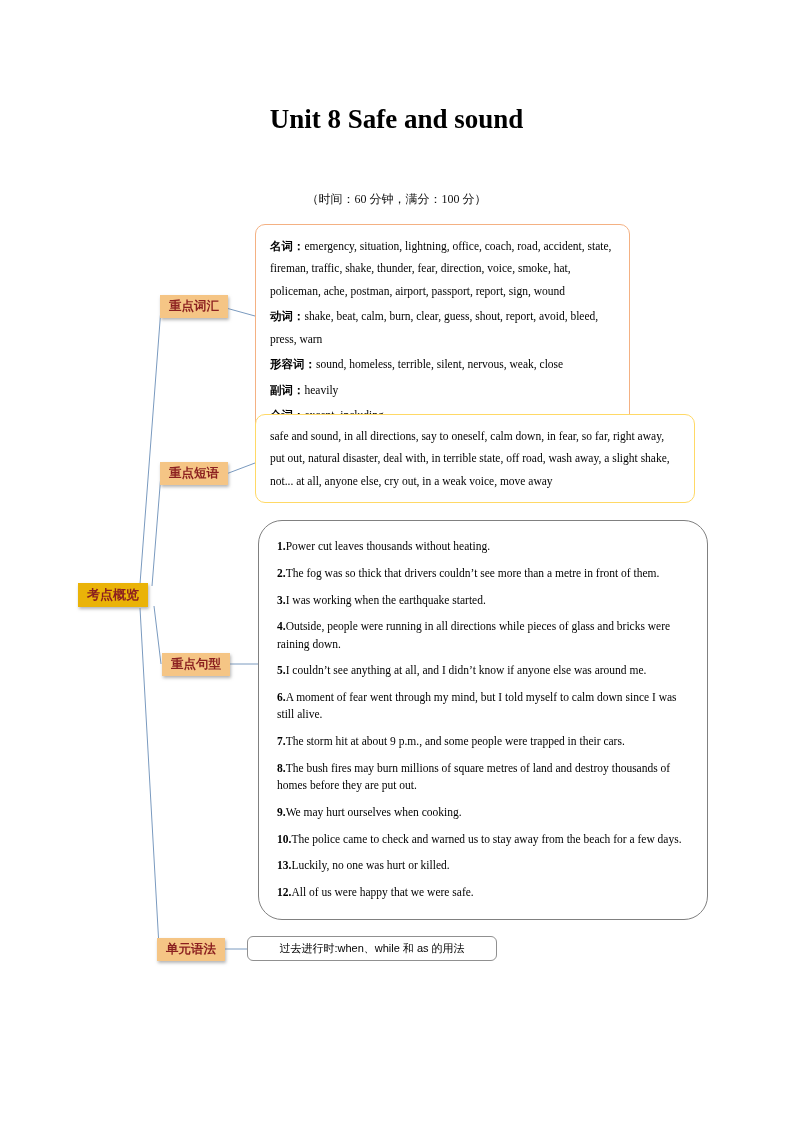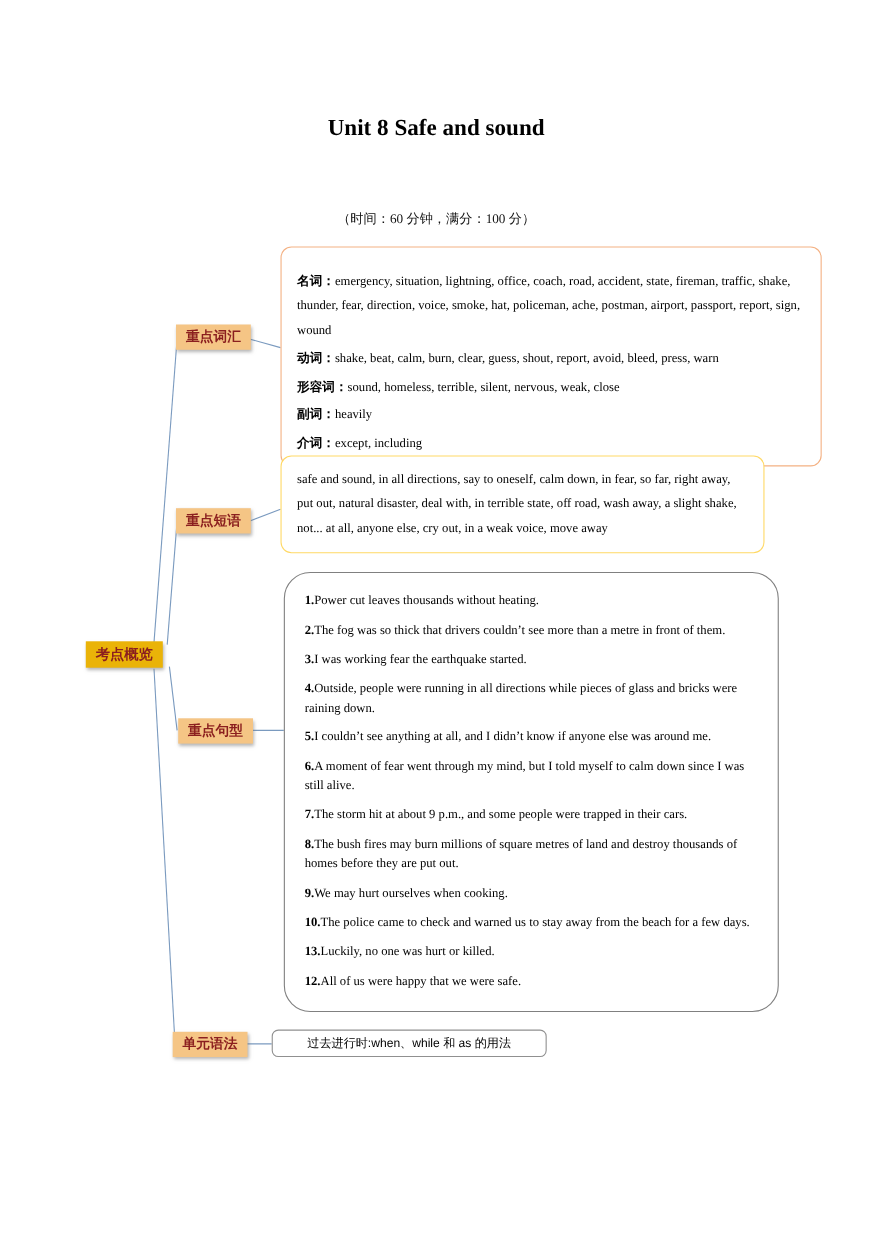--- a/index.html
+++ b/index.html
@@ -8,21 +8,21 @@
     width: 793px; height: 1122px;
     position: relative;
     font-family: "Liberation Serif", serif;
     color: #000;
     overflow: hidden;
   }
   .page { position: absolute; inset: 0; background: #fff; }
 
   .title {
     position: absolute; top: 104px; left: 0; width: 100%;
-    text-align: center; font-size: 21px; font-weight: bold;
+    text-align: center; font-size: 27px; font-weight: bold;
     font-family: "Liberation Serif", serif; color: #000;
   }
   .subtitle {
     position: absolute; top: 146px; left: 0; width: 100%;
     text-align: center; font-size: 17px; font-weight: bold;
     color: #00b050; font-family: "Liberation Sans", sans-serif;
     letter-spacing: 1px;
   }
   .meta {
     position: absolute; top: 191px; left: 0; width: 100%;
@@ -49,23 +49,23 @@
   #lbl-vocab  { left: 160px; top: 295px; }
   #lbl-phrase { left: 160px; top: 462px; }
   #lbl-sent   { left: 162px; top: 653px; }
   #lbl-gram   { left: 157px; top: 938px; }
 
   .box {
     position: absolute; background: #fff;
     font-size: 11.5px; font-family: "Liberation Serif", serif; color: #000;
   }
   .box1 {
-    left: 255px; top: 224px; width: 492px;
+    left: 255px; top: 224px; width: 375px;
     border: 1.5px solid #f4b183; border-radius: 10px;
-    padding: 17px 14px 6px;
+    padding: 7px 14px 6px;
   }
   .box1 p { margin: 3px 0; line-height: 1.95; }
   .box1 b { font-family: "Liberation Sans", sans-serif; font-weight: bold; }
   .box2 {
     left: 255px; top: 414px; width: 440px;
     border: 1.5px solid #ffd966; border-radius: 10px;
     padding: 10px 14px; line-height: 1.95;
   }
   .box3 {
     left: 258px; top: 520px; width: 450px;
@@ -116,21 +116,21 @@
     <p><b>介词：</b><span>except, including</span></p>
   </div>
 
   <div class="box box2">
     <span>safe and sound, in all directions, say to oneself, calm down, in fear, so far, right away, put out, natural disaster, deal with, in terrible state, off road, wash away, a slight shake, not... at all, anyone else, cry out, in a weak voice, move away</span>
   </div>
 
   <div class="box box3">
     <p><b>1.</b><span>Power cut leaves thousands without heating.</span></p>
     <p><b>2.</b><span>The fog was so thick that drivers couldn’t see more than a metre in front of them.</span></p>
-    <p><b>3.</b><span>I was working fear the earthquake started.</span></p>
+    <p><b>3.</b><span>I was working when the earthquake started.</span></p>
     <p><b>4.</b><span>Outside, people were running in all directions while pieces of glass and bricks were raining down.</span></p>
     <p><b>5.</b><span>I couldn’t see anything at all, and I didn’t know if anyone else was around me.</span></p>
     <p><b>6.</b><span>A moment of fear went through my mind, but I told myself to calm down since I was still alive.</span></p>
     <p><b>7.</b><span>The storm hit at about 9 p.m., and some people were trapped in their cars.</span></p>
     <p><b>8.</b><span>The bush fires may burn millions of square metres of land and destroy thousands of homes before they are put out.</span></p>
     <p><b>9.</b><span>We may hurt ourselves when cooking.</span></p>
     <p><b>10.</b><span>The police came to check and warned us to stay away from the beach for a few days.</span></p>
     <p><b>13.</b><span>Luckily, no one was hurt or killed.</span></p>
     <p><b>12.</b><span>All of us were happy that we were safe.</span></p>
   </div>

